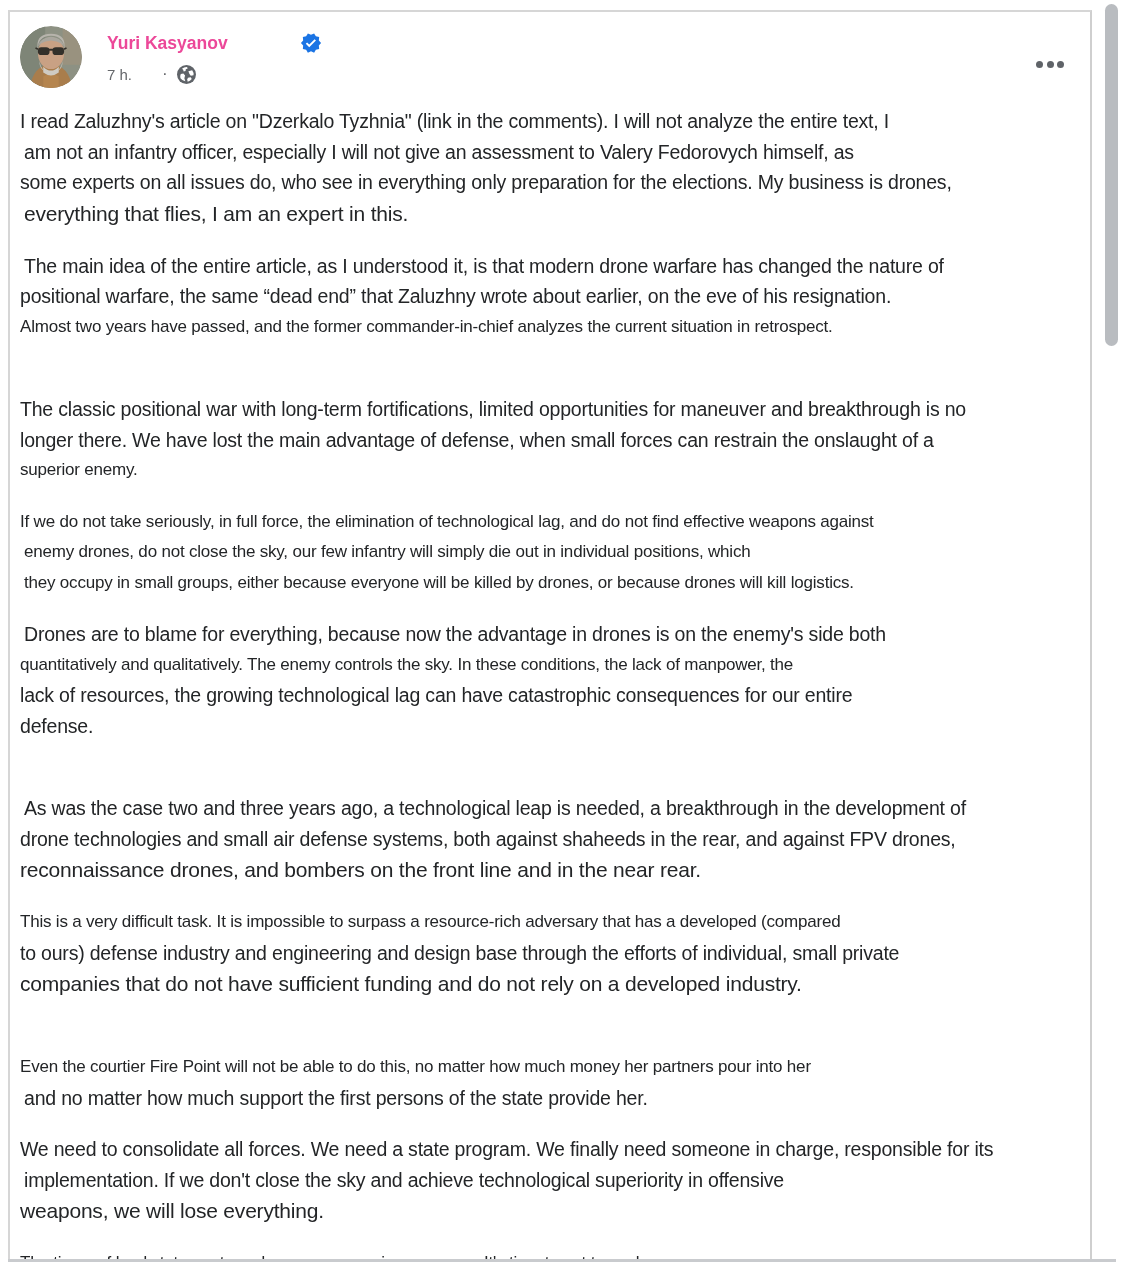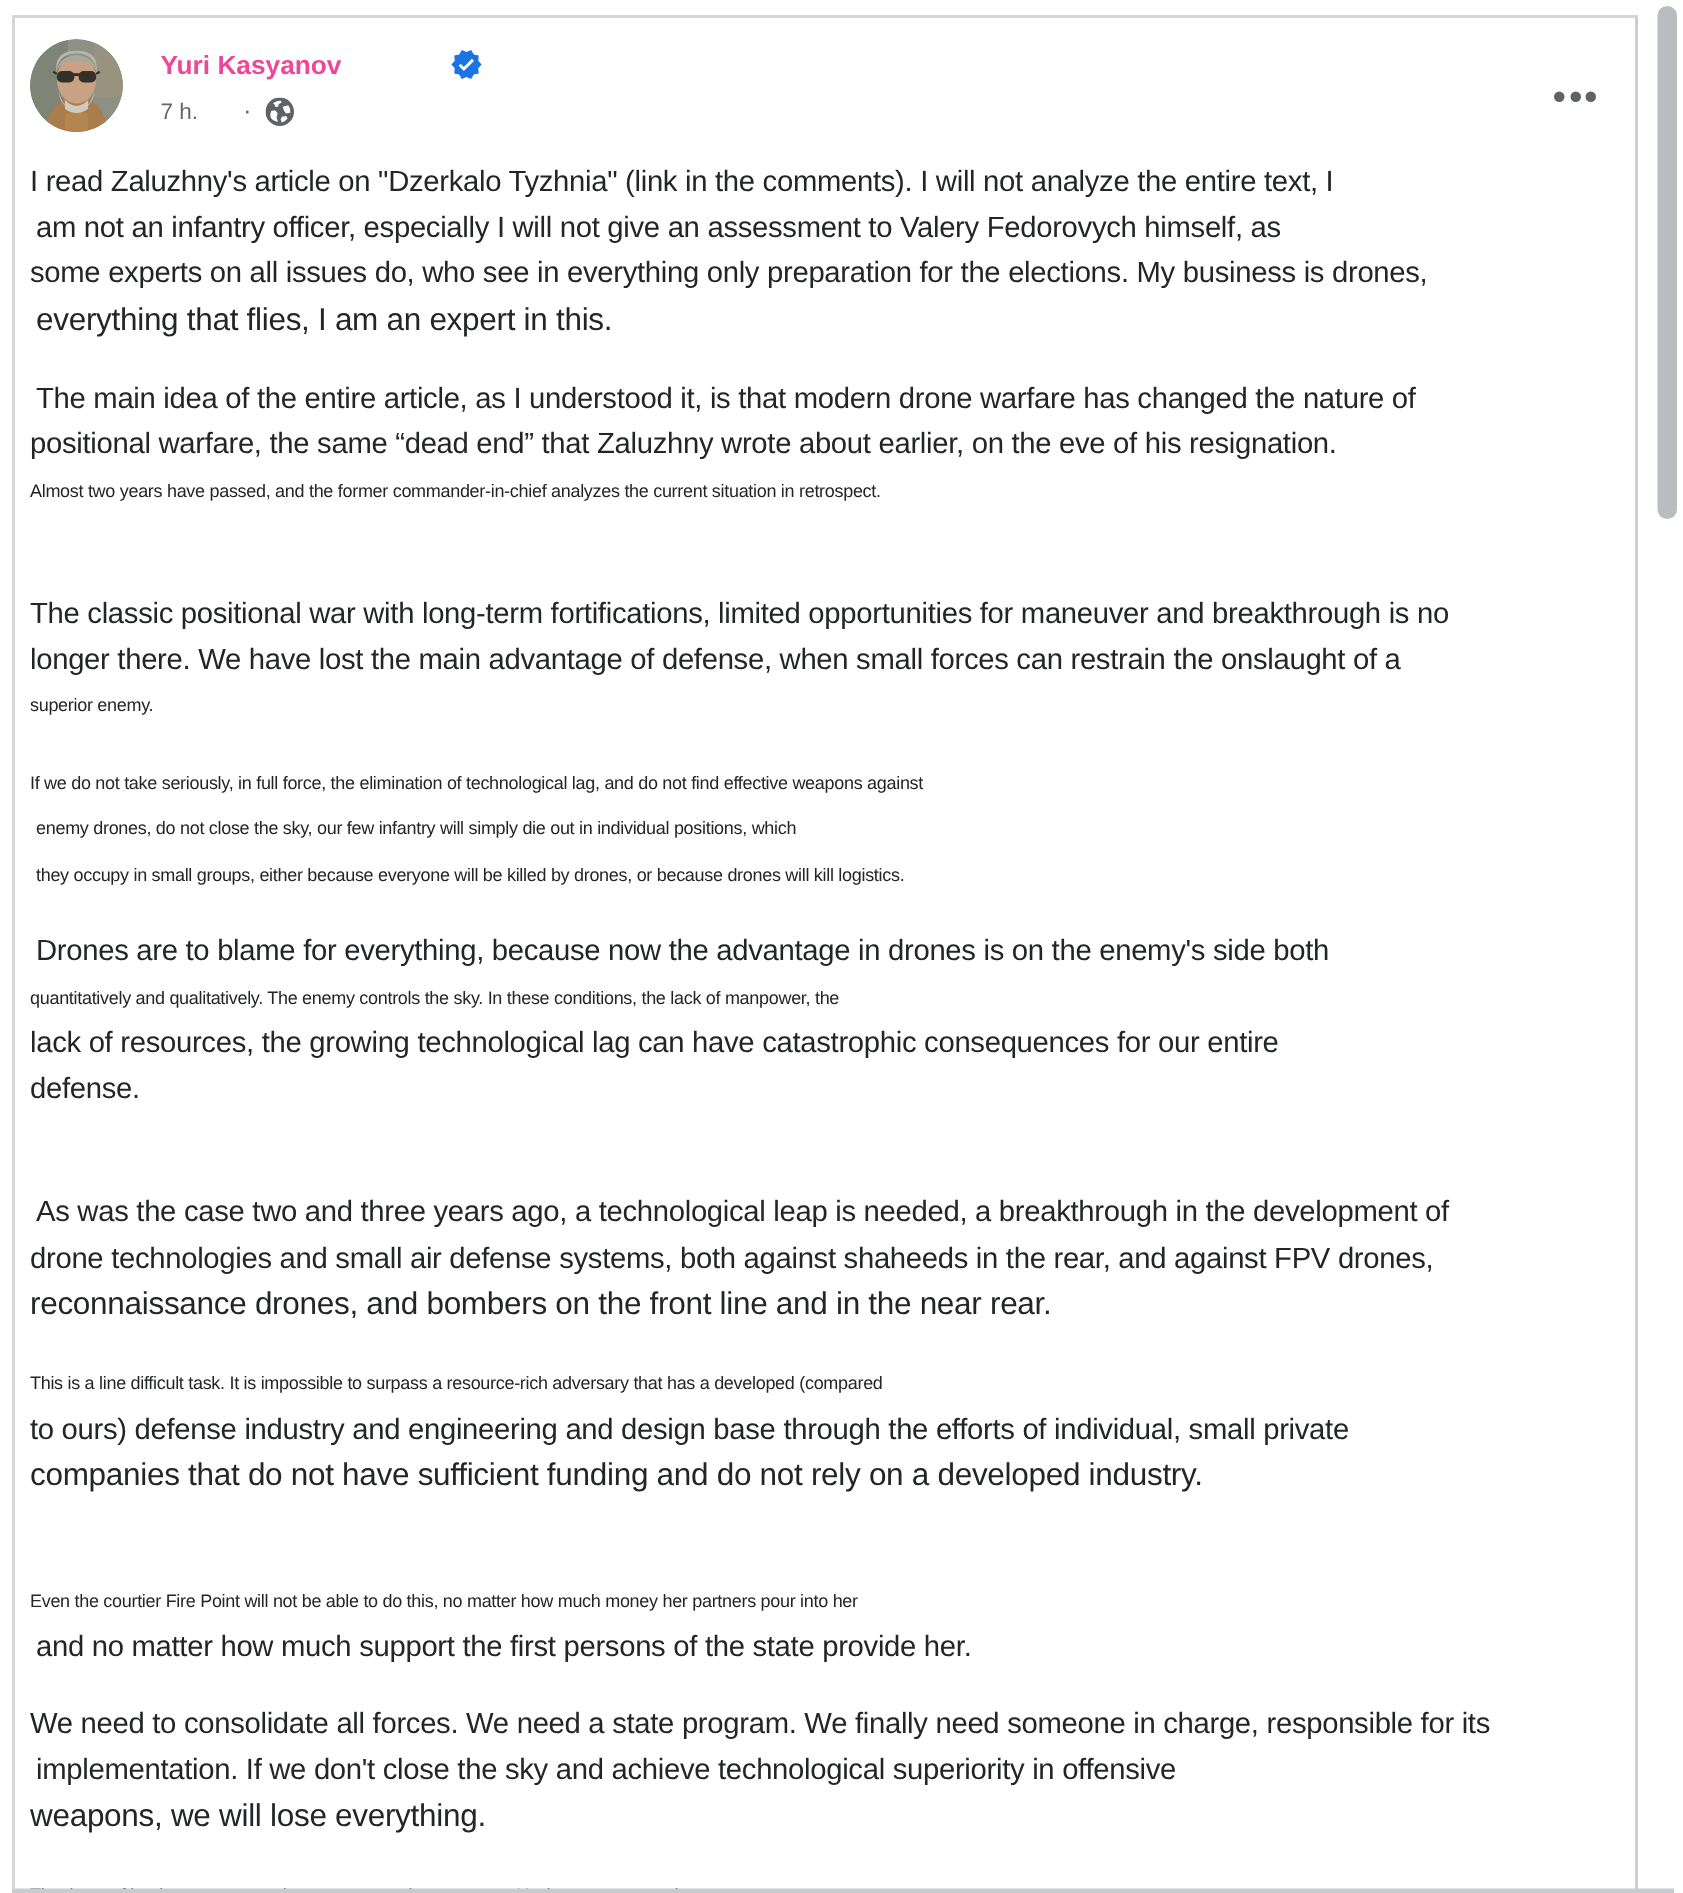--- a/index.html
+++ b/index.html
@@ -114,21 +114,21 @@
   .post-body { padding: 10px 14px 0 10px; color: #232527; }
   .para { margin-top: 21px; }
   .para:first-child { margin-top: 0; }
   .para.gap-xl { margin-top: 52px; }
   .ln {
     display: block;
     line-height: 30.5px;
     letter-spacing: -0.2px;
     white-space: nowrap;
   }
-  .ln.sm { font-size: 12px; }
+  .ln.sm { font-size: 17px; }
   .ln.md { font-size: 19.5px; }
   .ln.lg { font-size: 21px; line-height: 32px; }
   .ln.ind { padding-left: 4px; }
 </style>
 </head>
 <body>
 
 <div class="page">
 
   <div class="card">
@@ -226,21 +226,21 @@
         <span class="ln md">defense.</span>
       </div>
 
       <div class="para gap-xl">
         <span class="ln md ind">As was the case two and three years ago, a technological leap is needed, a breakthrough in the development of</span>
         <span class="ln md">drone technologies and small air defense systems, both against shaheeds in the rear, and against FPV drones,</span>
         <span class="ln lg">reconnaissance drones, and bombers on the front line and in the near rear.</span>
       </div>
 
       <div class="para">
-        <span class="ln sm">This is a line difficult task. It is impossible to surpass a resource-rich adversary that has a developed (compared</span>
+        <span class="ln sm">This is a very difficult task. It is impossible to surpass a resource-rich adversary that has a developed (compared</span>
         <span class="ln md">to ours) defense industry and engineering and design base through the efforts of individual, small private</span>
         <span class="ln lg">companies that do not have sufficient funding and do not rely on a developed industry.</span>
       </div>
 
       <div class="para gap-xl">
         <span class="ln sm">Even the courtier Fire Point will not be able to do this, no matter how much money her partners pour into her</span>
         <span class="ln md ind">and no matter how much support the first persons of the state provide her.</span>
       </div>
 
       <div class="para">

